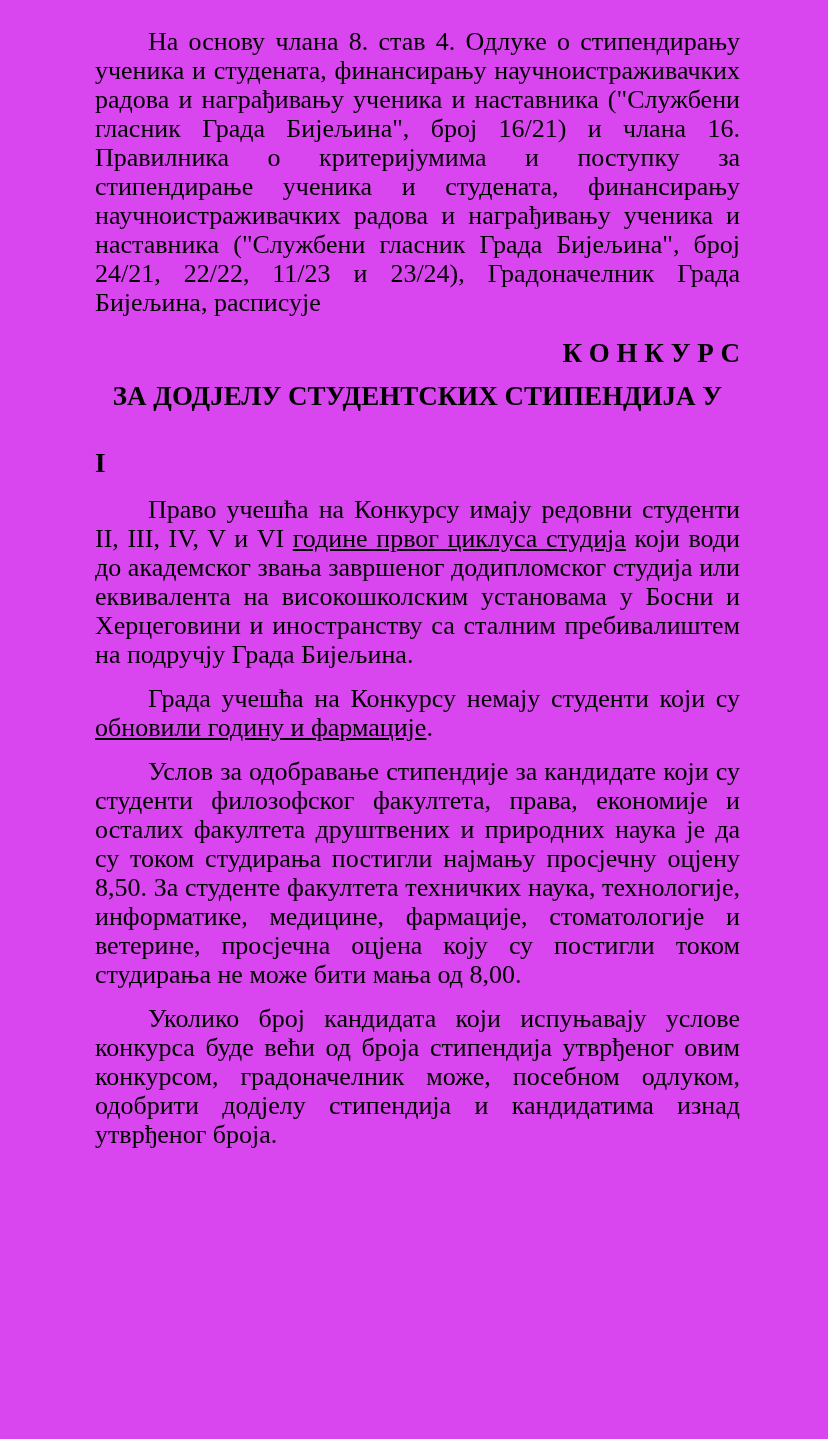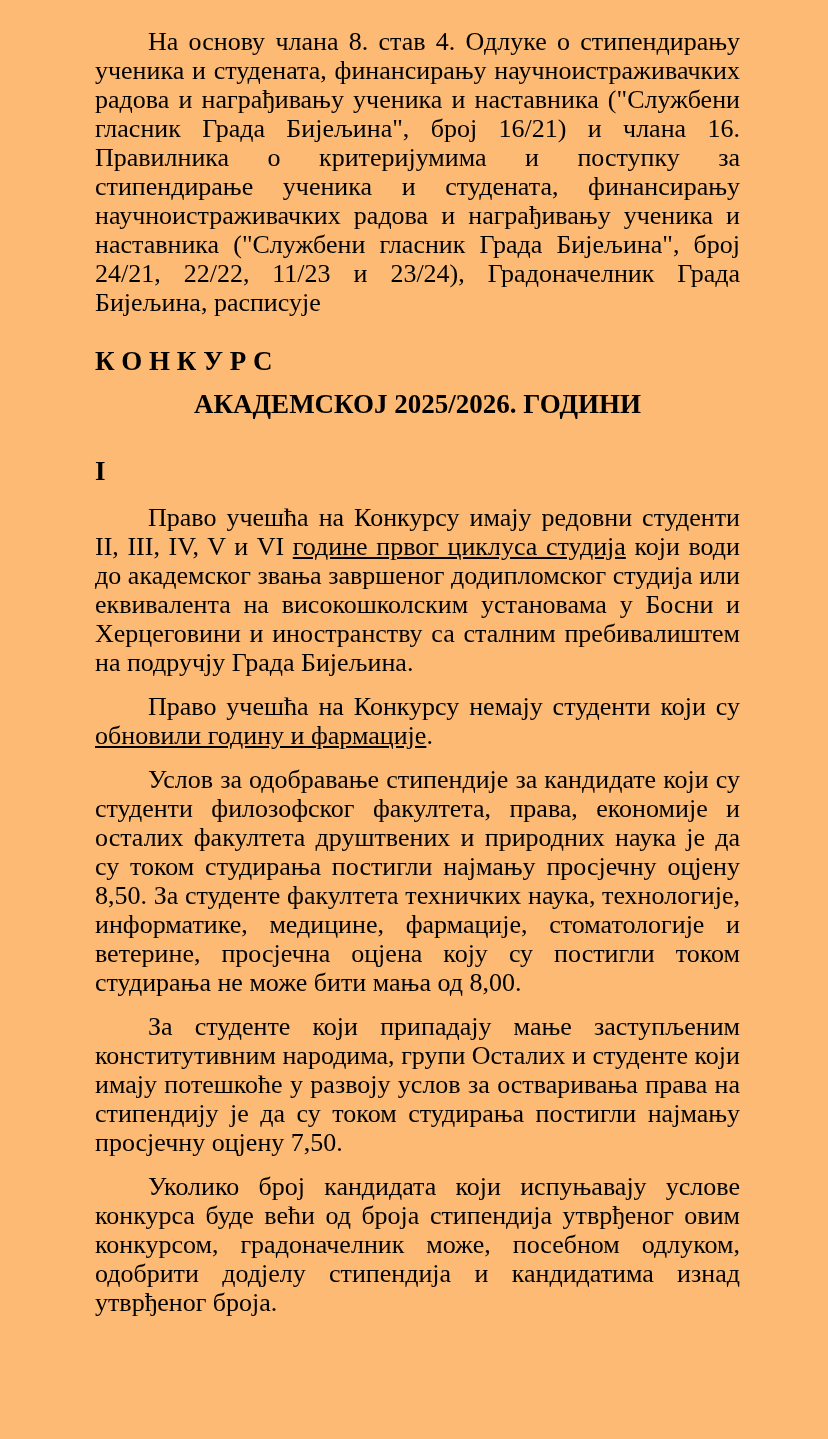--- a/index.html
+++ b/index.html
@@ -3,39 +3,39 @@
 <meta charset="utf-8">
 <style>
   * { margin: 0; padding: 0; box-sizing: border-box; }
   html, body { background: #ffffff; }
   .page {
     position: relative;
     width: 828px;
     height: 1439px;
     overflow: hidden;
     margin: 0;
-    background: #fdba74;
+    background: #d946ef;
     color: #000000;
     font-family: "Liberation Serif", "DejaVu Serif", serif;
     font-size: 26px;
     line-height: 29px;
     padding: 27px 88px 0 95px;
   }
   .body-para {
     text-align: justify;
     text-indent: 53px;
     margin-top: 15px;
   }
   .body-para.intro { margin-top: 0; }
   .doc-title {
-    text-align: left;
+    text-align: right;
     font-weight: bold;
     font-size: 27px;
     line-height: 33px;
-    margin-top: 28px;
+    margin-top: 20px;
   }
   .doc-subtitle {
     text-align: center;
     font-weight: bold;
     font-size: 27px;
     line-height: 33px;
     margin-top: 10px;
   }
   .doc-subtitle .subtitle-line { display: block; }
   .section-heading {
@@ -54,31 +54,30 @@
 </head>
 <body>
 
 <div class="page">
 
   <p class="body-para intro">На основу члана 8. став 4. Одлуке о стипендирању ученика и студената, финансирању научноистраживачких радова и награђивању ученика и наставника ("Службени гласник Града Бијељина", број 16/21) и члана 16. Правилника о критеријумима и поступку за стипендирање ученика и студената, финансирању научноистраживачких радова и награђивању ученика и наставника ("Службени гласник Града Бијељина", број 24/21, 22/22, 11/23 и 23/24), Градоначелник Града Бијељина,  расписује</p>
 
   <h1 class="doc-title">К О Н К У Р С</h1>
 
   <h2 class="doc-subtitle">
-      <span class="subtitle-line">АКАДЕМСКОЈ 2025/2026. ГОДИНИ</span>
+      <span class="subtitle-line">ЗА ДОДЈЕЛУ СТУДЕНТСКИХ СТИПЕНДИЈА У</span>
     </h2>
 
   <div class="section-heading">
       <span class="section-number">I</span>
     </div>
 
   <p class="body-para"><span>Право учешћа на Конкурсу имају  редовни студенти II, III, IV, V и VI </span><span class="underline">године првог циклуса студија</span><span> који води до академског звања завршеног додипломског студија или еквивалента на високошколским установама у Босни и Херцеговини и иностранству са сталним пребивалиштем на подручју Града Бијељина.</span></p>
 
-  <p class="body-para"><span>Право учешћа на Конкурсу немају студенти који су </span><span class="underline">обновили годину и фармације</span><span>.</span></p>
+  <p class="body-para"><span>Града учешћа на Конкурсу немају студенти који су </span><span class="underline">обновили годину и фармације</span><span>.</span></p>
 
   <p class="body-para">Услов за одобравање стипендије за кандидате који су студенти  филозофског факултета, права, економије и осталих факултета друштвених и природних наука је да су током студирања постигли најмању просјечну оцјену 8,50. За студенте факултета техничких наука, технологије, информатике, медицине, фармације, стоматологије и ветерине,  просјечна оцјена коју су постигли током студирања не може бити мања од 8,00.</p>
 
-  <p class="body-para">За студенте који припадају мање заступљеним конститутивним народима, групи Осталих и студенте који имају потешкоће у развоју услов за остваривања права на стипендију је да су током студирања постигли најмању просјечну оцјену 7,50.</p>
 
 
   <p class="body-para">Уколико број кандидата који испуњавају услове конкурса буде већи од броја стипендија утврђеног овим конкурсом, градоначелник може, посебном одлуком, одобрити додјелу стипендија и кандидатима изнад утврђеног броја.</p>
 
 </div>
 
 </body></html>

